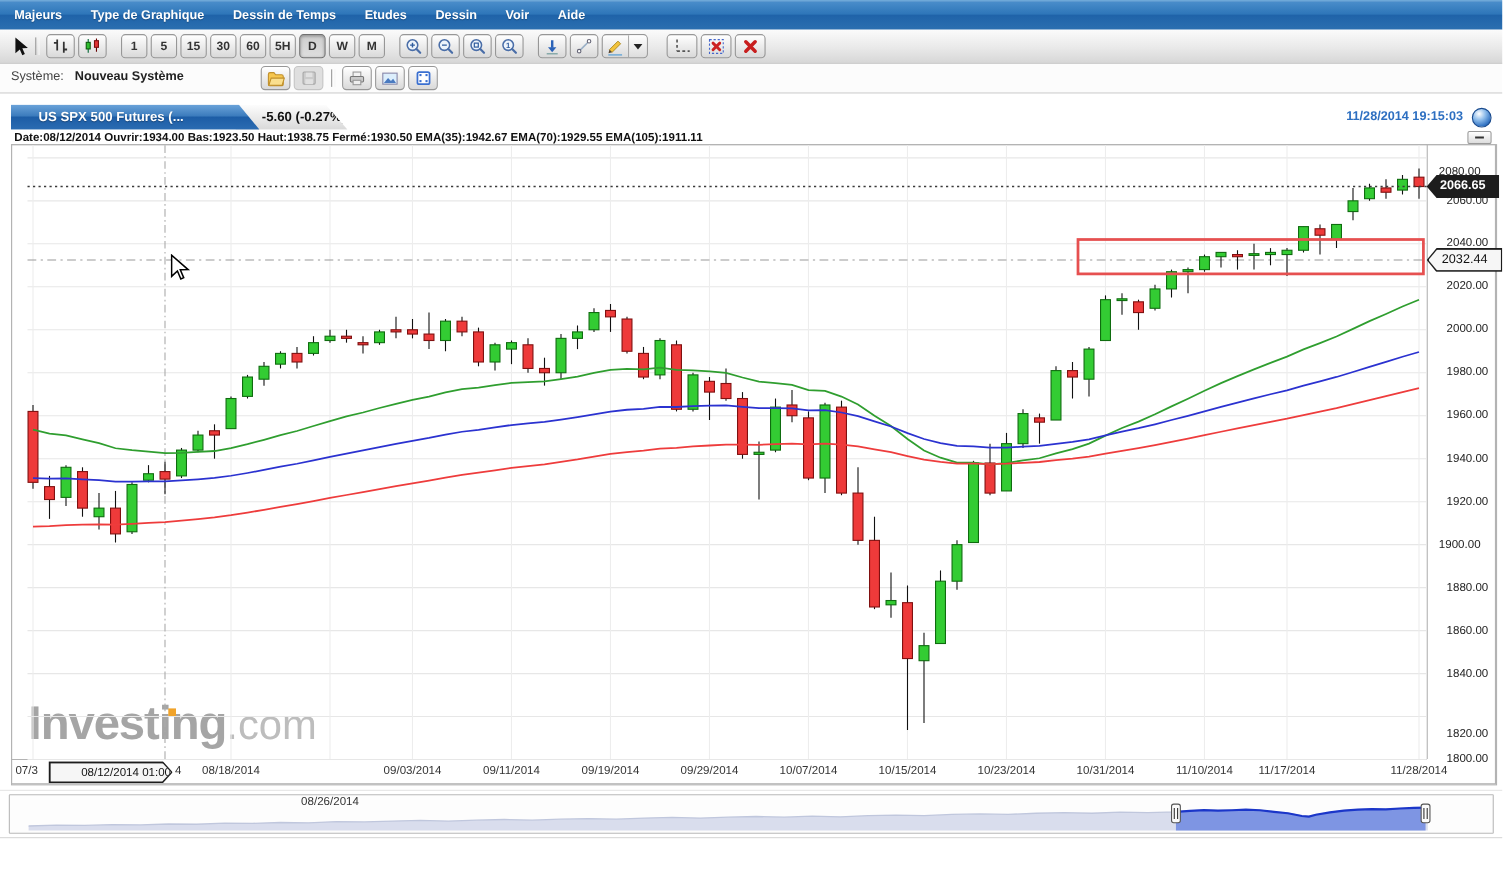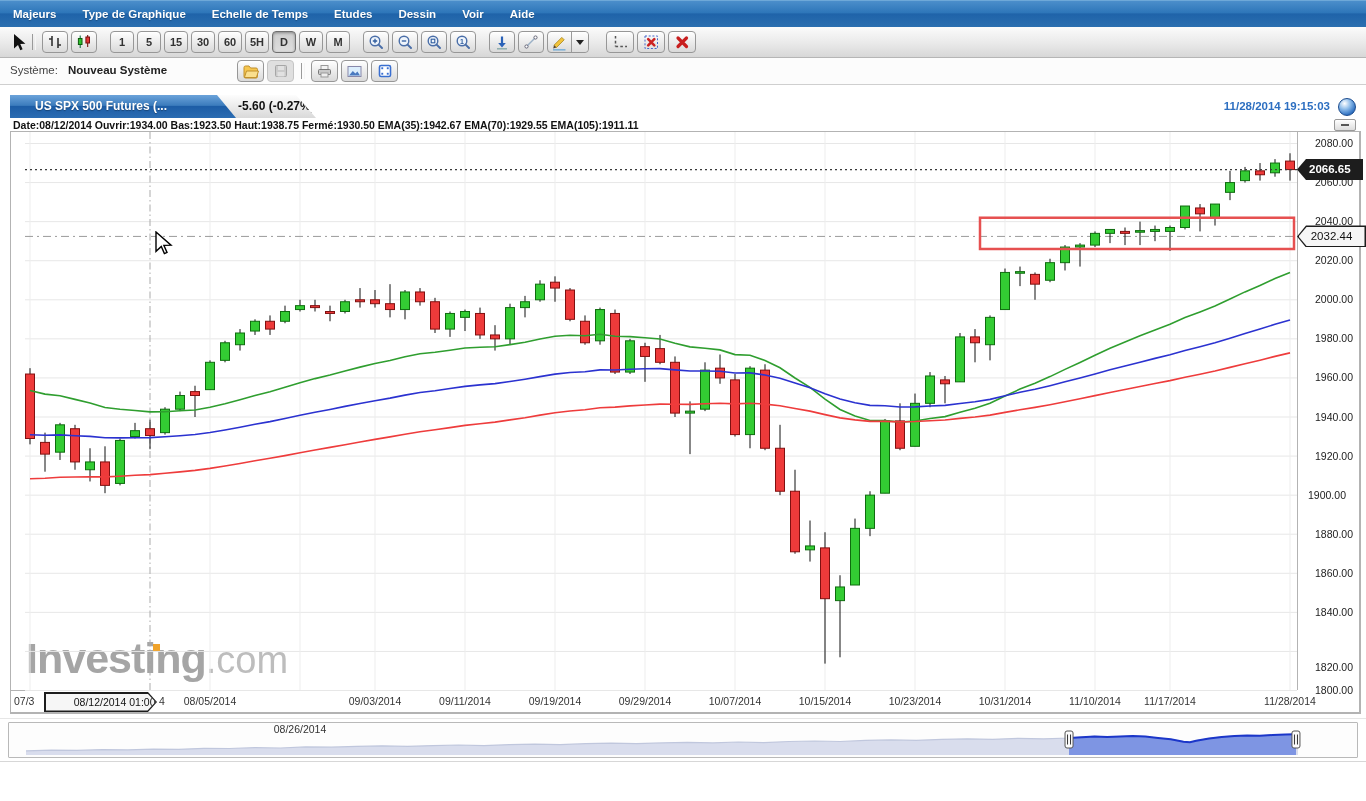--- a/index.html
+++ b/index.html
@@ -89,21 +89,21 @@
   .navline-bottom{position:absolute;left:0;top:761px;width:1366px;height:1px;background:#d7d7d7;}
   .cursor{position:absolute;left:155px;top:231px;z-index:6;}
 </style>
 </head>
 <body>
 
 <div class="stage">
   <div class="menubar" id="menubar">
       <span class="mi">Majeurs</span>
       <span class="mi">Type de Graphique</span>
-      <span class="mi">Echelle de Temps</span>
+      <span class="mi">Dessin de Temps</span>
       <span class="mi">Etudes</span>
       <span class="mi">Dessin</span>
       <span class="mi">Voir</span>
       <span class="mi">Aide</span>
     </div>
 
   <div class="toolbar">
     <span class="ptr" id="ptrtool">
         <svg width="16" height="18">
           <path d="M2,1 L2,15.5 L6,11.9 L8.3,17.3 L10.6,16.2 L8.3,10.9 L13.4,10.7 Z" fill="#111"></path>
@@ -525,40 +525,40 @@
         <rect x="1285.5" y="161.08214285714286" width="9" height="8.49803571428555" fill="#ee3a3a" stroke="#801010" stroke-width="1"></rect>
       </g>
       <polyline points="30.0,390.5 45.0,394.1 60.0,395.8 75.0,399.4 90.0,402.9 105.0,407.5 120.0,409.3 135.0,410.5 150.0,411.9 165.0,411.7 180.0,410.8 195.0,410.0 210.0,407.3 225.0,403.8 240.0,399.8 255.0,395.5 270.0,391.8 285.0,387.3 300.0,382.8 315.0,378.6 330.0,375.0 345.0,370.9 360.0,367.1 375.0,363.5 390.0,360.5 405.0,356.7 420.0,353.7 435.0,352.3 450.0,350.2 465.0,348.0 480.0,347.3 495.0,346.8 510.0,344.6 525.0,342.3 540.0,339.0 555.0,336.2 570.0,335.3 585.0,335.7 600.0,334.2 615.0,336.3 630.0,336.6 645.0,337.7 660.0,339.0 675.0,343.2 690.0,346.9 705.0,348.2 720.0,349.9 735.0,354.6 750.0,355.3 765.0,360.5 780.0,367.8 795.0,378.0 810.0,387.3 825.0,399.1 840.0,409.5 855.0,416.1 870.0,420.5 885.0,420.5 900.0,422.1 915.0,421.0 930.0,418.5 945.0,416.6 960.0,412.2 975.0,408.3 990.0,403.3 1005.0,396.0 1020.0,389.1 1035.0,383.3 1050.0,376.6 1065.0,369.4 1080.0,362.5 1095.0,355.3 1110.0,348.3 1125.0,341.9 1140.0,335.8 1155.0,329.9 1170.0,324.2 1185.0,317.6 1200.0,311.9 1215.0,305.9 1230.0,299.0 1245.0,291.9 1260.0,285.4 1275.0,278.6 1290.0,272.5" fill="none" stroke="#2f9e2f" stroke-width="1.6"></polyline>
       <polyline points="30.0,434.7 45.0,435.2 60.0,434.9 75.0,435.7 90.0,436.4 105.0,437.8 120.0,437.9 135.0,437.7 150.0,437.6 165.0,436.8 180.0,435.7 195.0,434.5 210.0,432.5 225.0,430.0 240.0,427.2 255.0,424.3 270.0,421.6 285.0,418.5 300.0,415.3 315.0,412.3 330.0,409.5 345.0,406.4 360.0,403.5 375.0,400.7 390.0,398.1 405.0,395.1 420.0,392.5 435.0,390.7 450.0,388.5 465.0,386.4 480.0,384.9 495.0,383.6 510.0,381.5 525.0,379.2 540.0,376.6 555.0,374.1 570.0,372.5 585.0,371.7 600.0,369.9 615.0,370.0 630.0,369.2 645.0,368.8 660.0,368.6 675.0,369.9 690.0,371.0 705.0,371.0 720.0,371.2 735.0,373.0 750.0,372.9 765.0,375.0 780.0,378.3 795.0,383.1 810.0,387.7 825.0,393.7 840.0,399.1 855.0,402.8 870.0,405.4 885.0,405.8 900.0,407.0 915.0,406.9 930.0,406.0 945.0,405.4 960.0,403.5 975.0,401.8 990.0,399.4 1005.0,395.8 1020.0,392.3 1035.0,389.3 1050.0,385.7 1065.0,381.8 1080.0,378.0 1095.0,373.9 1110.0,369.8 1125.0,366.0 1140.0,362.2 1155.0,358.4 1170.0,354.8 1185.0,350.6 1200.0,346.7 1215.0,342.7 1230.0,338.2 1245.0,333.5 1260.0,329.0 1275.0,324.3 1290.0,320.0" fill="none" stroke="#2b32d0" stroke-width="1.6"></polyline>
       <polyline points="30.0,478.7 45.0,478.3 60.0,477.3 75.0,477.0 90.0,476.7 105.0,476.9 120.0,476.2 135.0,475.3 150.0,474.6 165.0,473.3 180.0,471.9 195.0,470.4 210.0,468.4 225.0,466.0 240.0,463.5 255.0,460.8 270.0,458.3 285.0,455.6 300.0,452.7 315.0,450.0 330.0,447.4 345.0,444.7 360.0,442.0 375.0,439.4 390.0,436.9 405.0,434.2 420.0,431.7 435.0,429.7 450.0,427.6 465.0,425.4 480.0,423.7 495.0,422.1 510.0,419.9 525.0,417.7 540.0,415.1 555.0,412.7 570.0,411.0 585.0,409.7 600.0,407.8 615.0,407.1 630.0,405.9 645.0,405.0 660.0,404.1 675.0,404.3 690.0,404.4 705.0,403.8 720.0,403.3 735.0,403.9 750.0,403.2 765.0,404.1 780.0,405.7 795.0,408.5 810.0,411.1 825.0,414.6 840.0,417.9 855.0,419.9 870.0,421.4 885.0,421.4 900.0,421.9 915.0,421.5 930.0,420.7 945.0,420.0 960.0,418.4 975.0,417.0 990.0,415.1 1005.0,412.4 1020.0,409.8 1035.0,407.4 1050.0,404.7 1065.0,401.7 1080.0,398.7 1095.0,395.6 1110.0,392.5 1125.0,389.5 1140.0,386.5 1155.0,383.5 1170.0,380.6 1185.0,377.3 1200.0,374.2 1215.0,371.0 1230.0,367.4 1245.0,363.7 1260.0,360.2 1275.0,356.4 1290.0,352.9" fill="none" stroke="#ee3c3c" stroke-width="1.6"></polyline>
       <line x1="25" y1="169.5801785714284" x2="1297" y2="169.5801785714284" stroke="#3a3a3a" stroke-width="1.4" stroke-dasharray="2 3"></line>
       <rect x="980" y="217.73571428571427" width="314" height="31.257142857142867" fill="none" stroke="#e65050" stroke-width="2.5"></rect>
     </svg>
 
   <div id="ylabels">
-      <div class="ylabel" style="left: 1301px; top: 137px;">2080.00</div>
+      <div class="ylabel" style="left: 1301px; top: 150px; text-align: center;">2080.00</div>
       <div class="ylabel" style="left: 1301px; top: 176.071px;">2060.00</div>
       <div class="ylabel" style="left: 1301px; top: 215.143px;">2040.00</div>
       <div class="ylabel" style="left: 1301px; top: 254.214px;">2020.00</div>
       <div class="ylabel" style="left: 1301px; top: 293.286px;">2000.00</div>
       <div class="ylabel" style="left: 1301px; top: 332.357px;">1980.00</div>
       <div class="ylabel" style="left: 1301px; top: 371.429px;">1960.00</div>
       <div class="ylabel" style="left: 1301px; top: 410.5px;">1940.00</div>
       <div class="ylabel" style="left: 1301px; top: 449.571px;">1920.00</div>
       <div class="ylabel" style="left: 1301px; top: 488.643px; text-align: center;">1900.00</div>
       <div class="ylabel" style="left: 1301px; top: 527.714px;">1880.00</div>
       <div class="ylabel" style="left: 1301px; top: 566.786px;">1860.00</div>
       <div class="ylabel" style="left: 1301px; top: 605.857px;">1840.00</div>
       <div class="ylabel" style="left: 1301px; top: 644.929px; margin-top: 16px;">1820.00</div>
       <div class="ylabel" style="left: 1301px; top: 684px;">1800.00</div>
     </div>
   <div id="xlabels">
       <div class="xlabel partial" style="left: 14px;">07/3</div>
       <div class="xlabel partial" style="left: 159px;">4</div>
-      <div class="xlabel" style="left: 173px;">08/05/2014</div>
+      <div class="xlabel" style="left: 173px;">08/18/2014</div>
       <div class="xlabel" style="left: 263px; margin-top: 28px;">08/26/2014</div>
       <div class="xlabel" style="left: 338px;">09/03/2014</div>
       <div class="xlabel" style="left: 428px;">09/11/2014</div>
       <div class="xlabel" style="left: 518px;">09/19/2014</div>
       <div class="xlabel" style="left: 608px;">09/29/2014</div>
       <div class="xlabel" style="left: 698px;">10/07/2014</div>
       <div class="xlabel" style="left: 788px;">10/15/2014</div>
       <div class="xlabel" style="left: 878px;">10/23/2014</div>
       <div class="xlabel" style="left: 968px;">10/31/2014</div>
       <div class="xlabel" style="left: 1058px;">11/10/2014</div>

